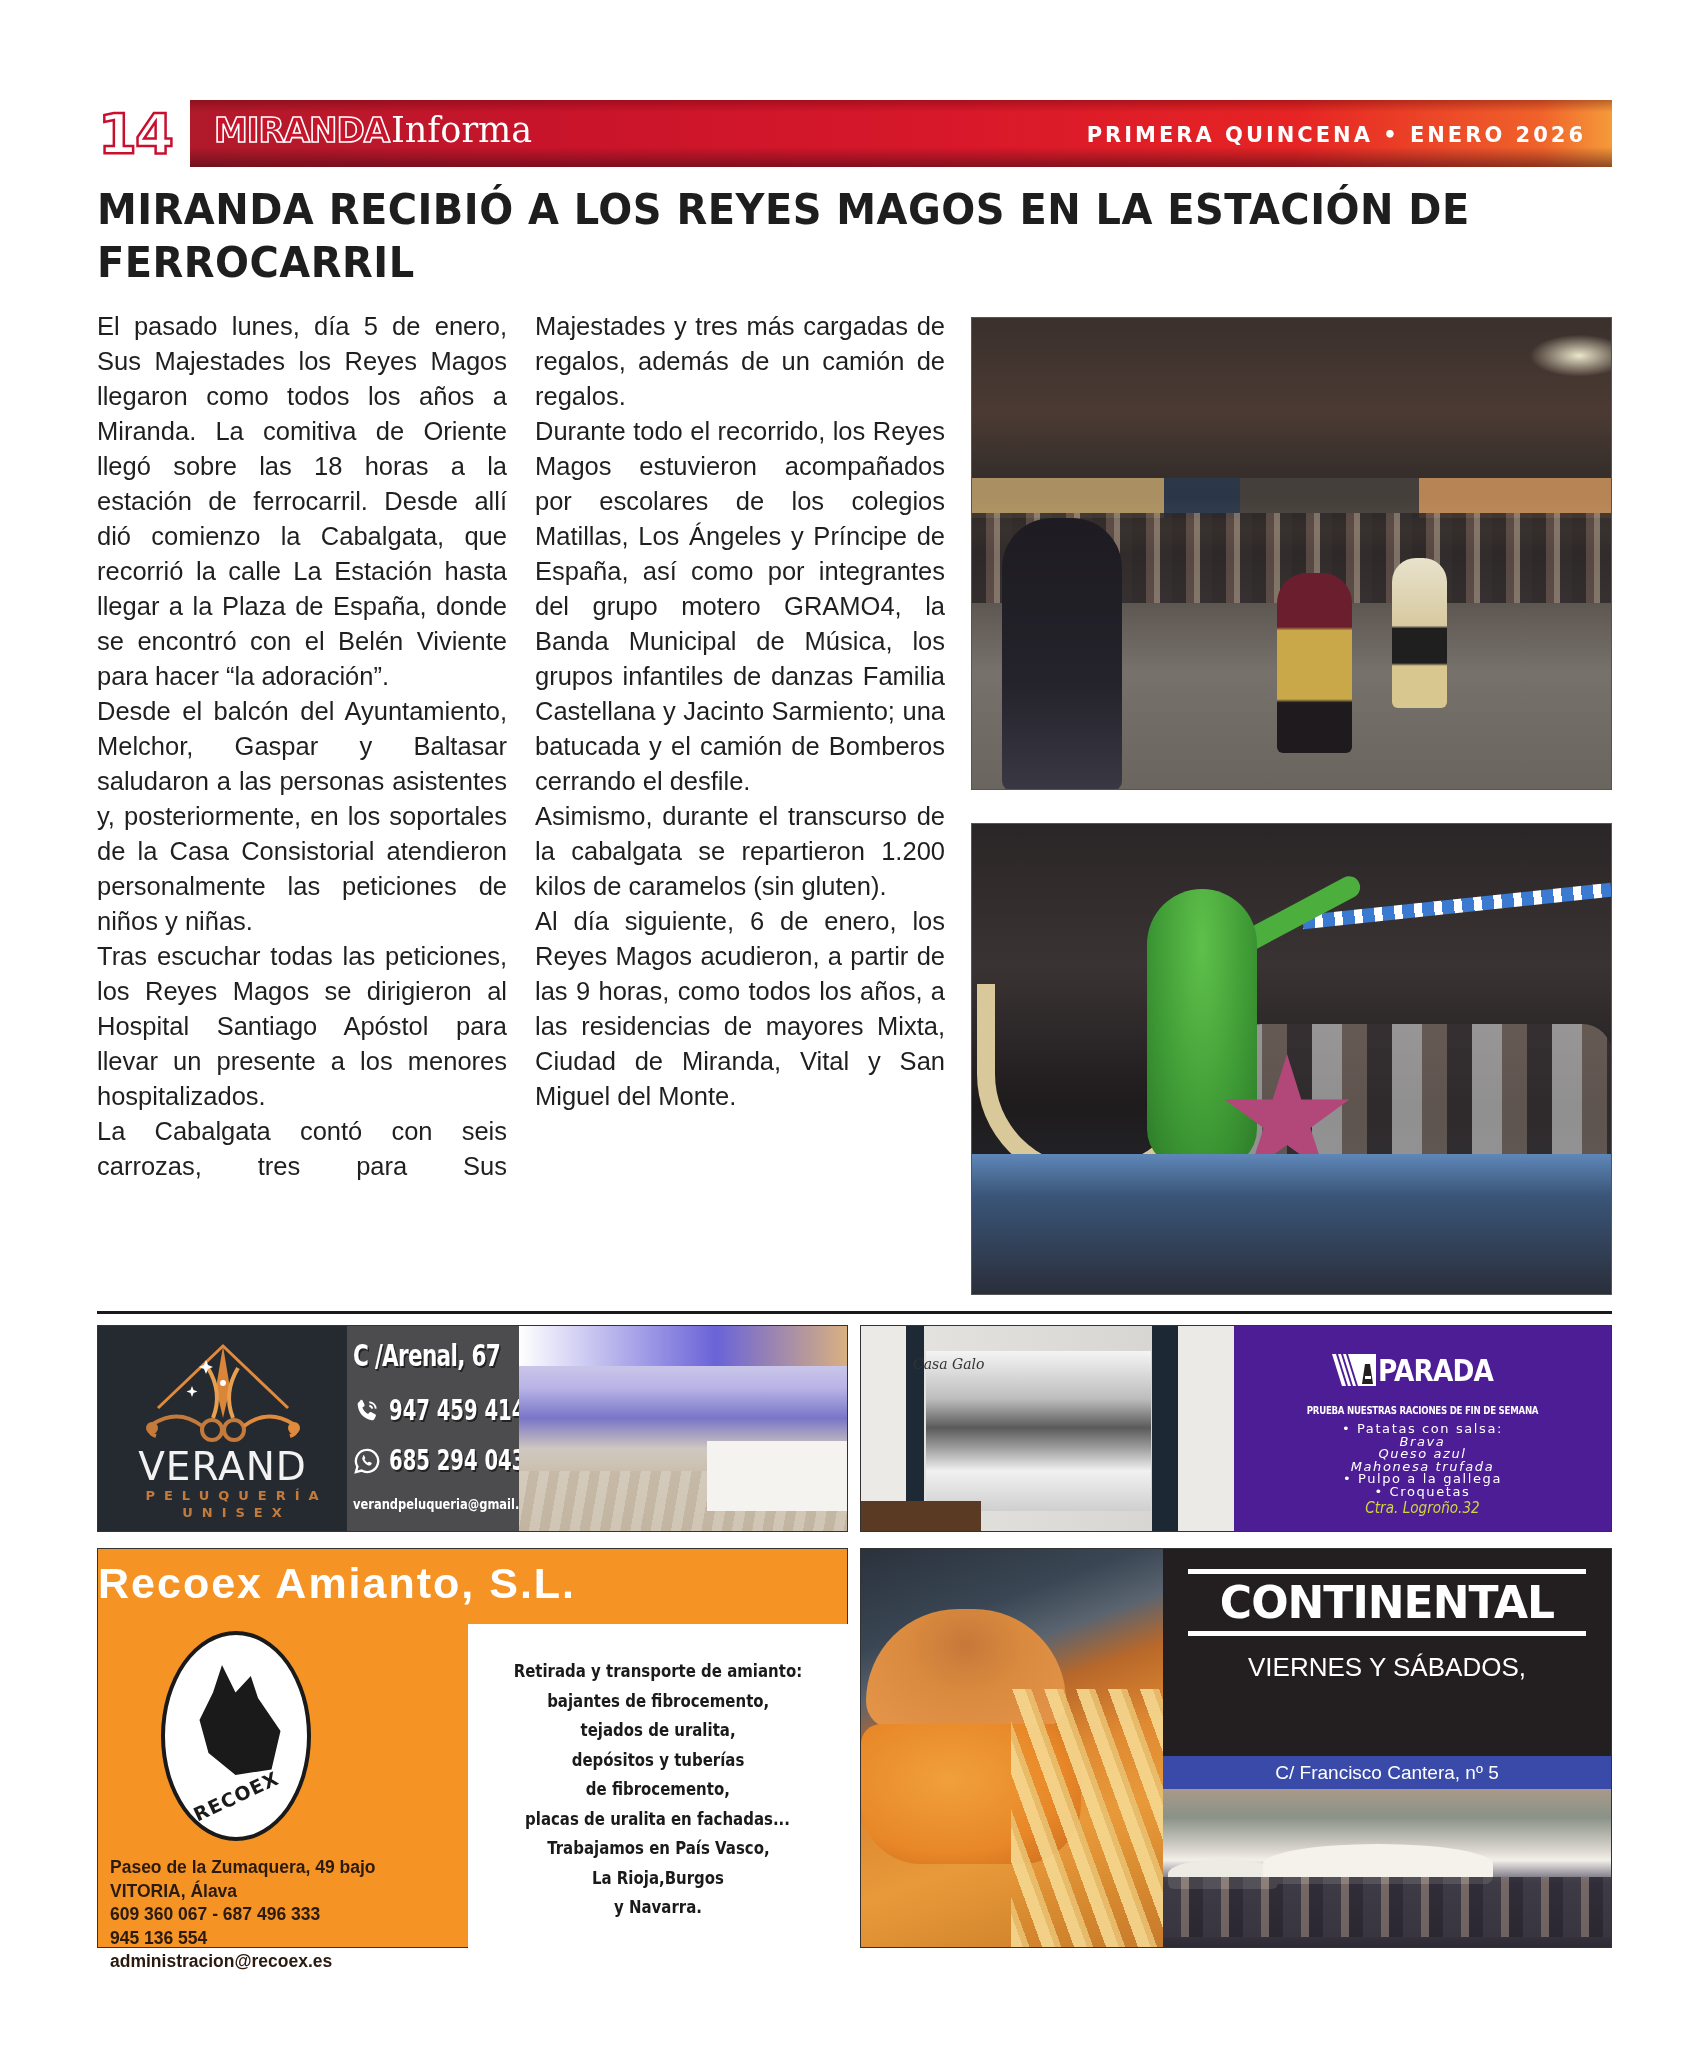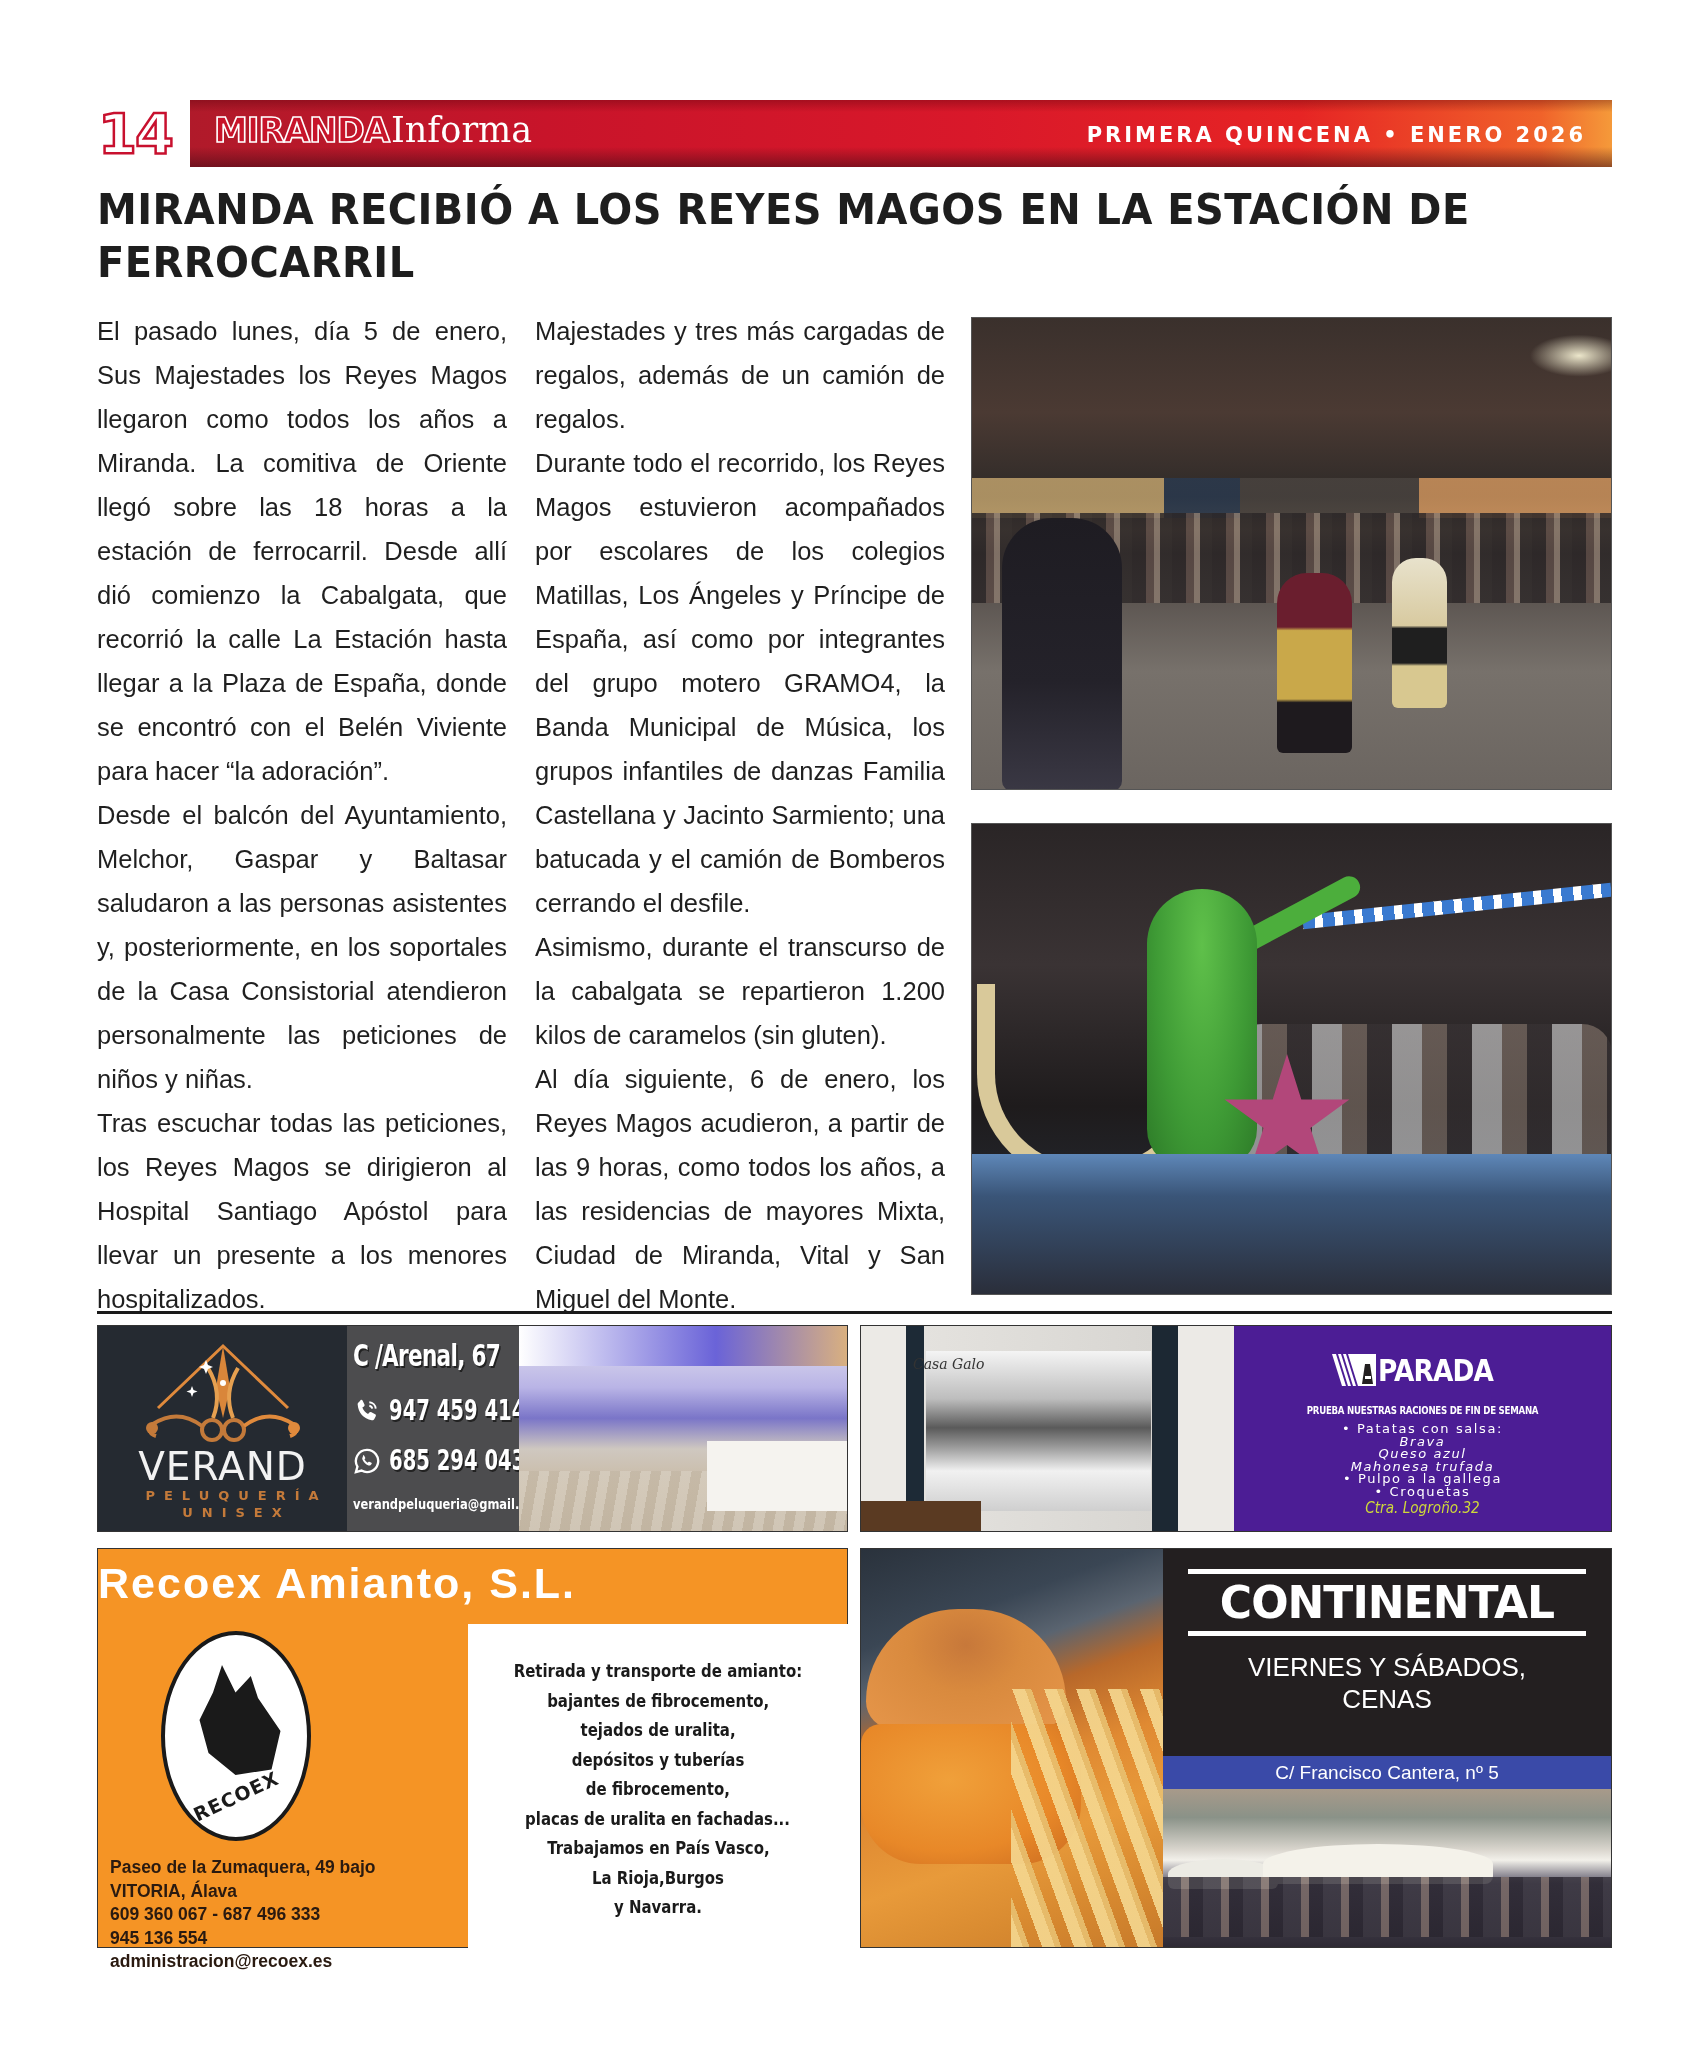--- a/index.html
+++ b/index.html
@@ -40,21 +40,21 @@
   
   #headline {
     left: 97px; top: 183px; width: 1520px; font-family: "DejaVu Sans", sans-serif;
     font-weight: bold; font-size: 43px; line-height: 53px; color: #1e1e1e; letter-spacing: 0.5px;
     transform: scaleX(0.93); transform-origin: left top;
   }
 
   
   .col {
     top: 309px; width: 410px; font-family: "Liberation Sans", sans-serif; font-size: 25.5px;
-    line-height: 44px; color: #1f1f1f; text-align: justify; text-align-last: left;
+    line-height: 35px; color: #1f1f1f; text-align: justify; text-align-last: left;
   }
   .col p { margin: 0; }
   #col1 { left: 97px; }
   #col2 { left: 535px; }
 
   
   .photo { border: 1px solid #555; overflow: hidden; }
   #photo1 {
     left: 971px; top: 317px; width: 641px; height: 473px;
     background:
@@ -342,21 +342,20 @@
     <div class="cheese"></div>
     <div class="fries"></div>
   </div>
   <div id="continental-right">
     <div id="continental-top">
       <div id="continental-rule-top" class="continental-rule"></div>
       <div id="continental-name">CONTINENTAL</div>
       <div id="continental-rule-bottom" class="continental-rule"></div>
       <div id="continental-tag">
         <div>VIERNES Y SÁBADOS,</div>
-        <div>CENAS</div>
       </div>
     </div>
     <div id="continental-address-bar">C/ Francisco Cantera, nº 5</div>
     <div id="continental-photo">
       <div class="umbrella2"></div>
       <div class="umbrella"></div>
       <div class="tables"></div>
     </div>
   </div>
 </div>

